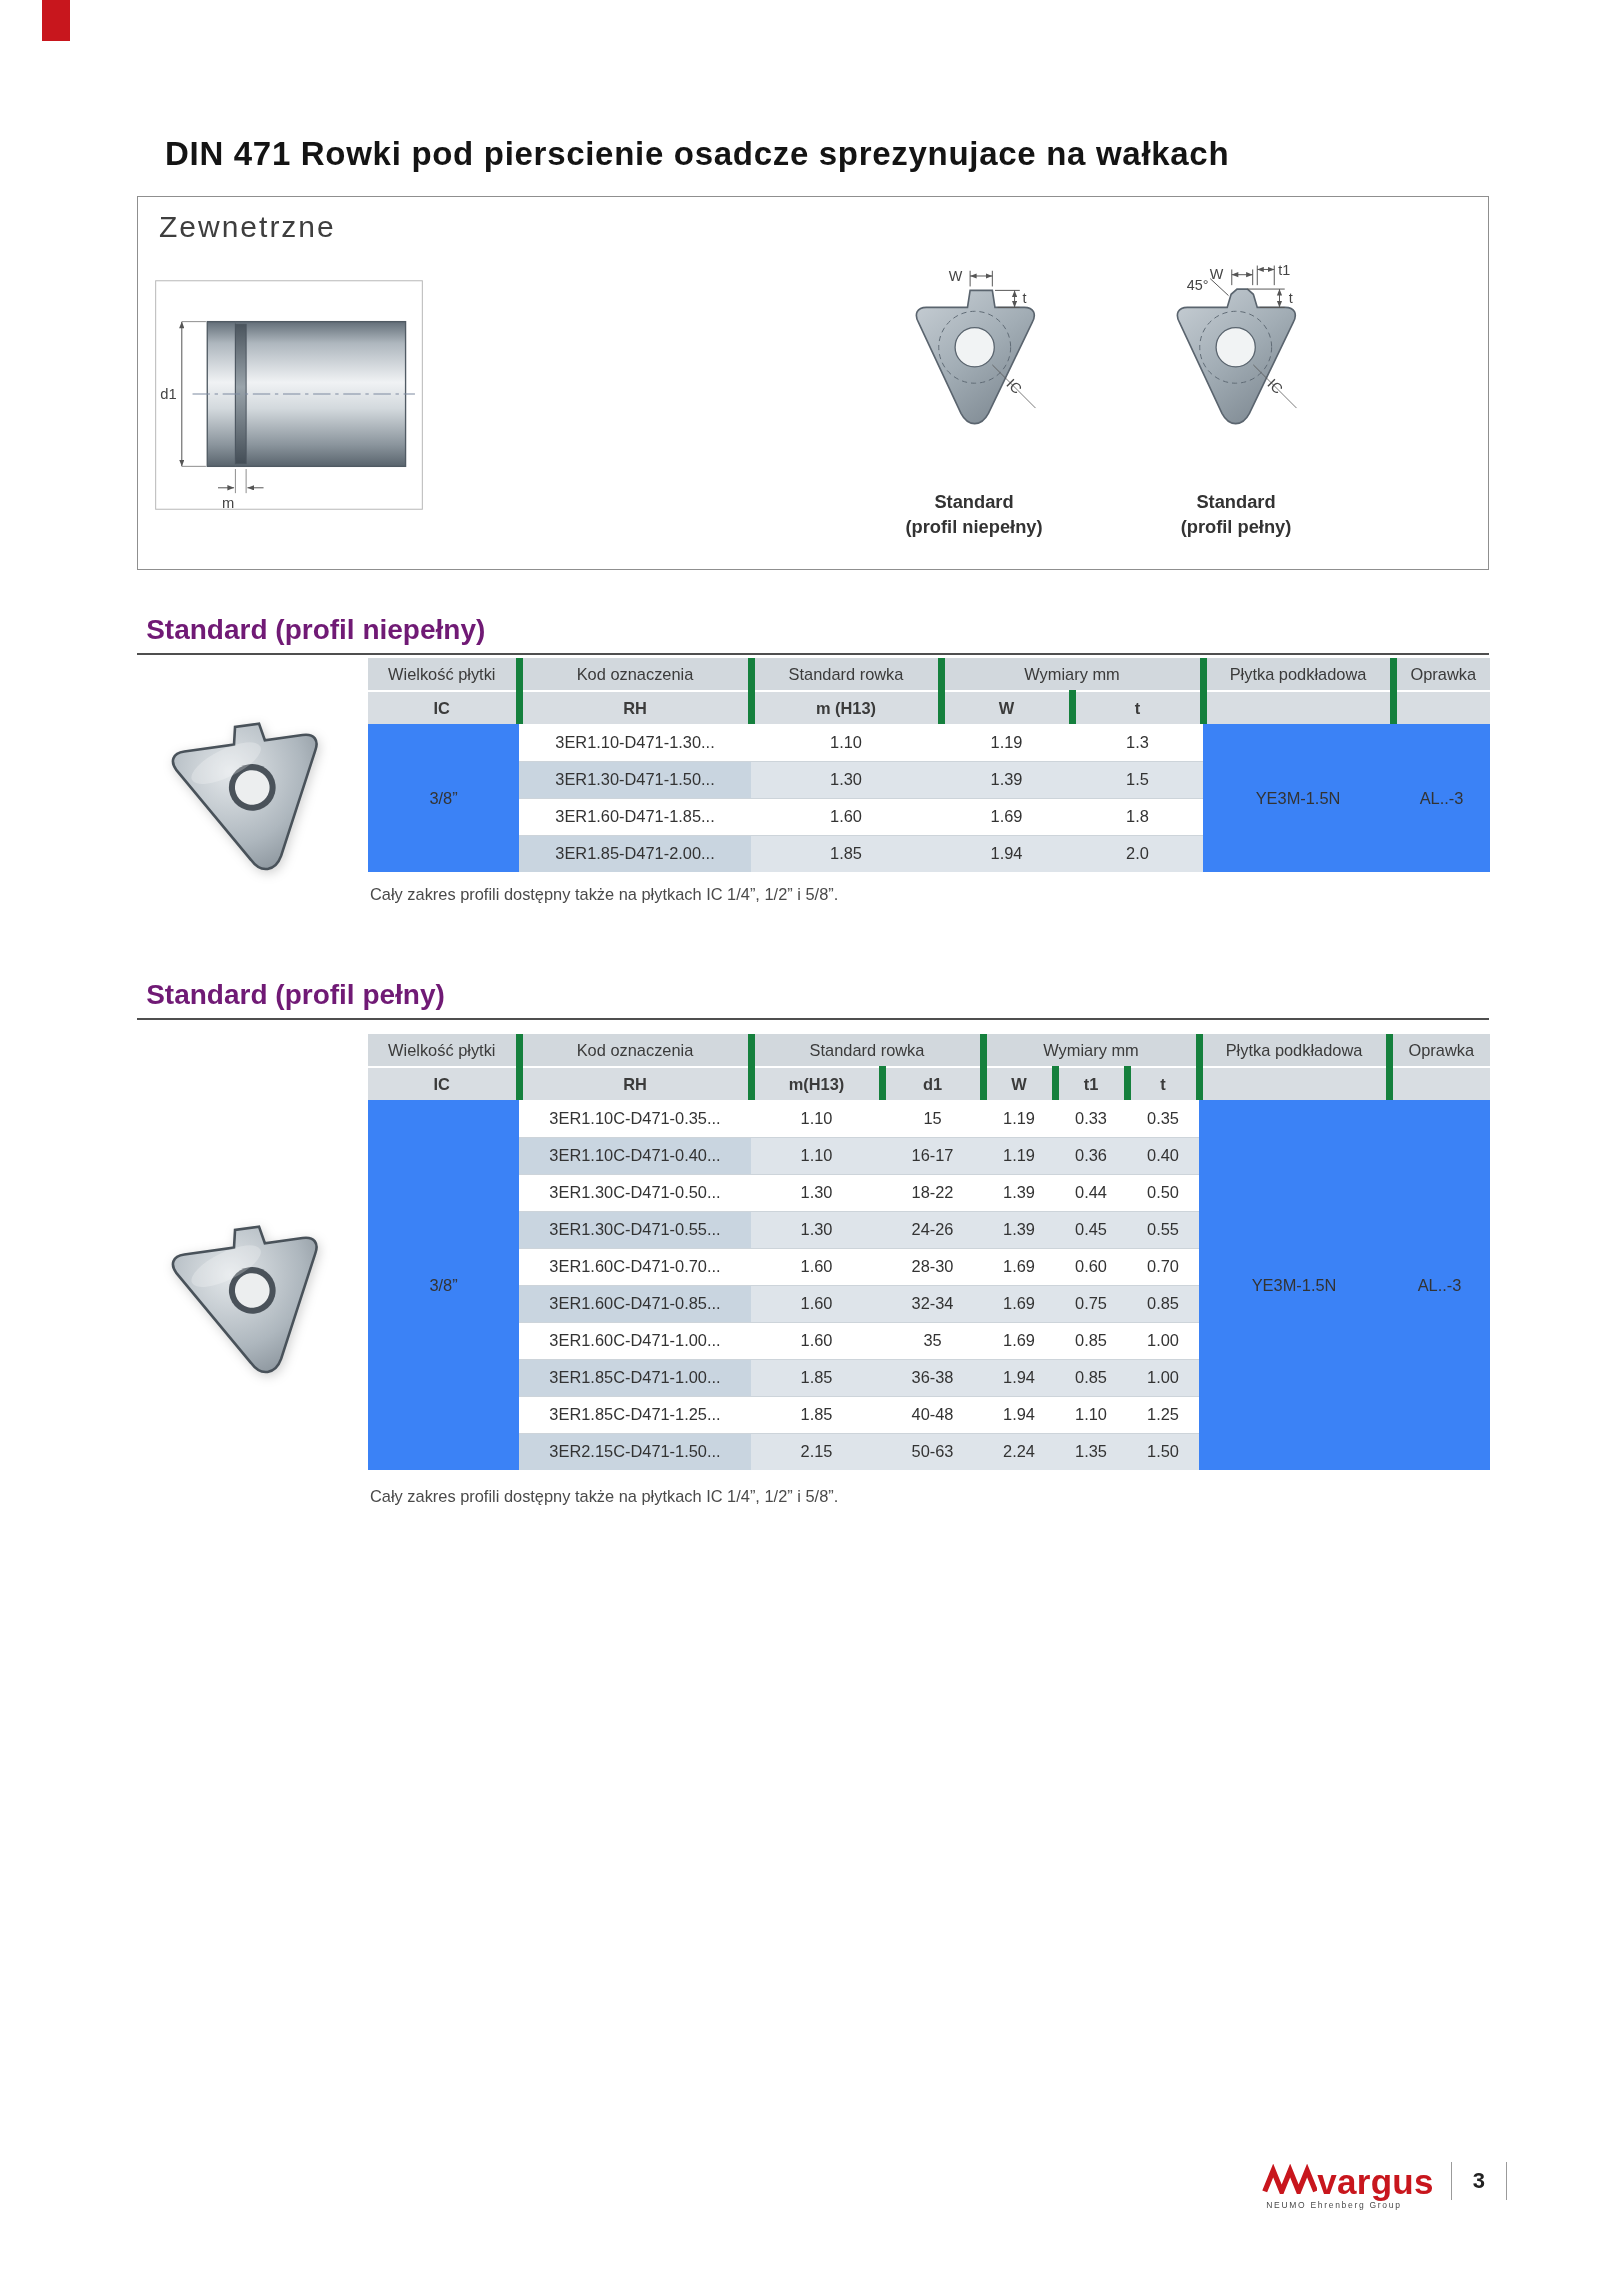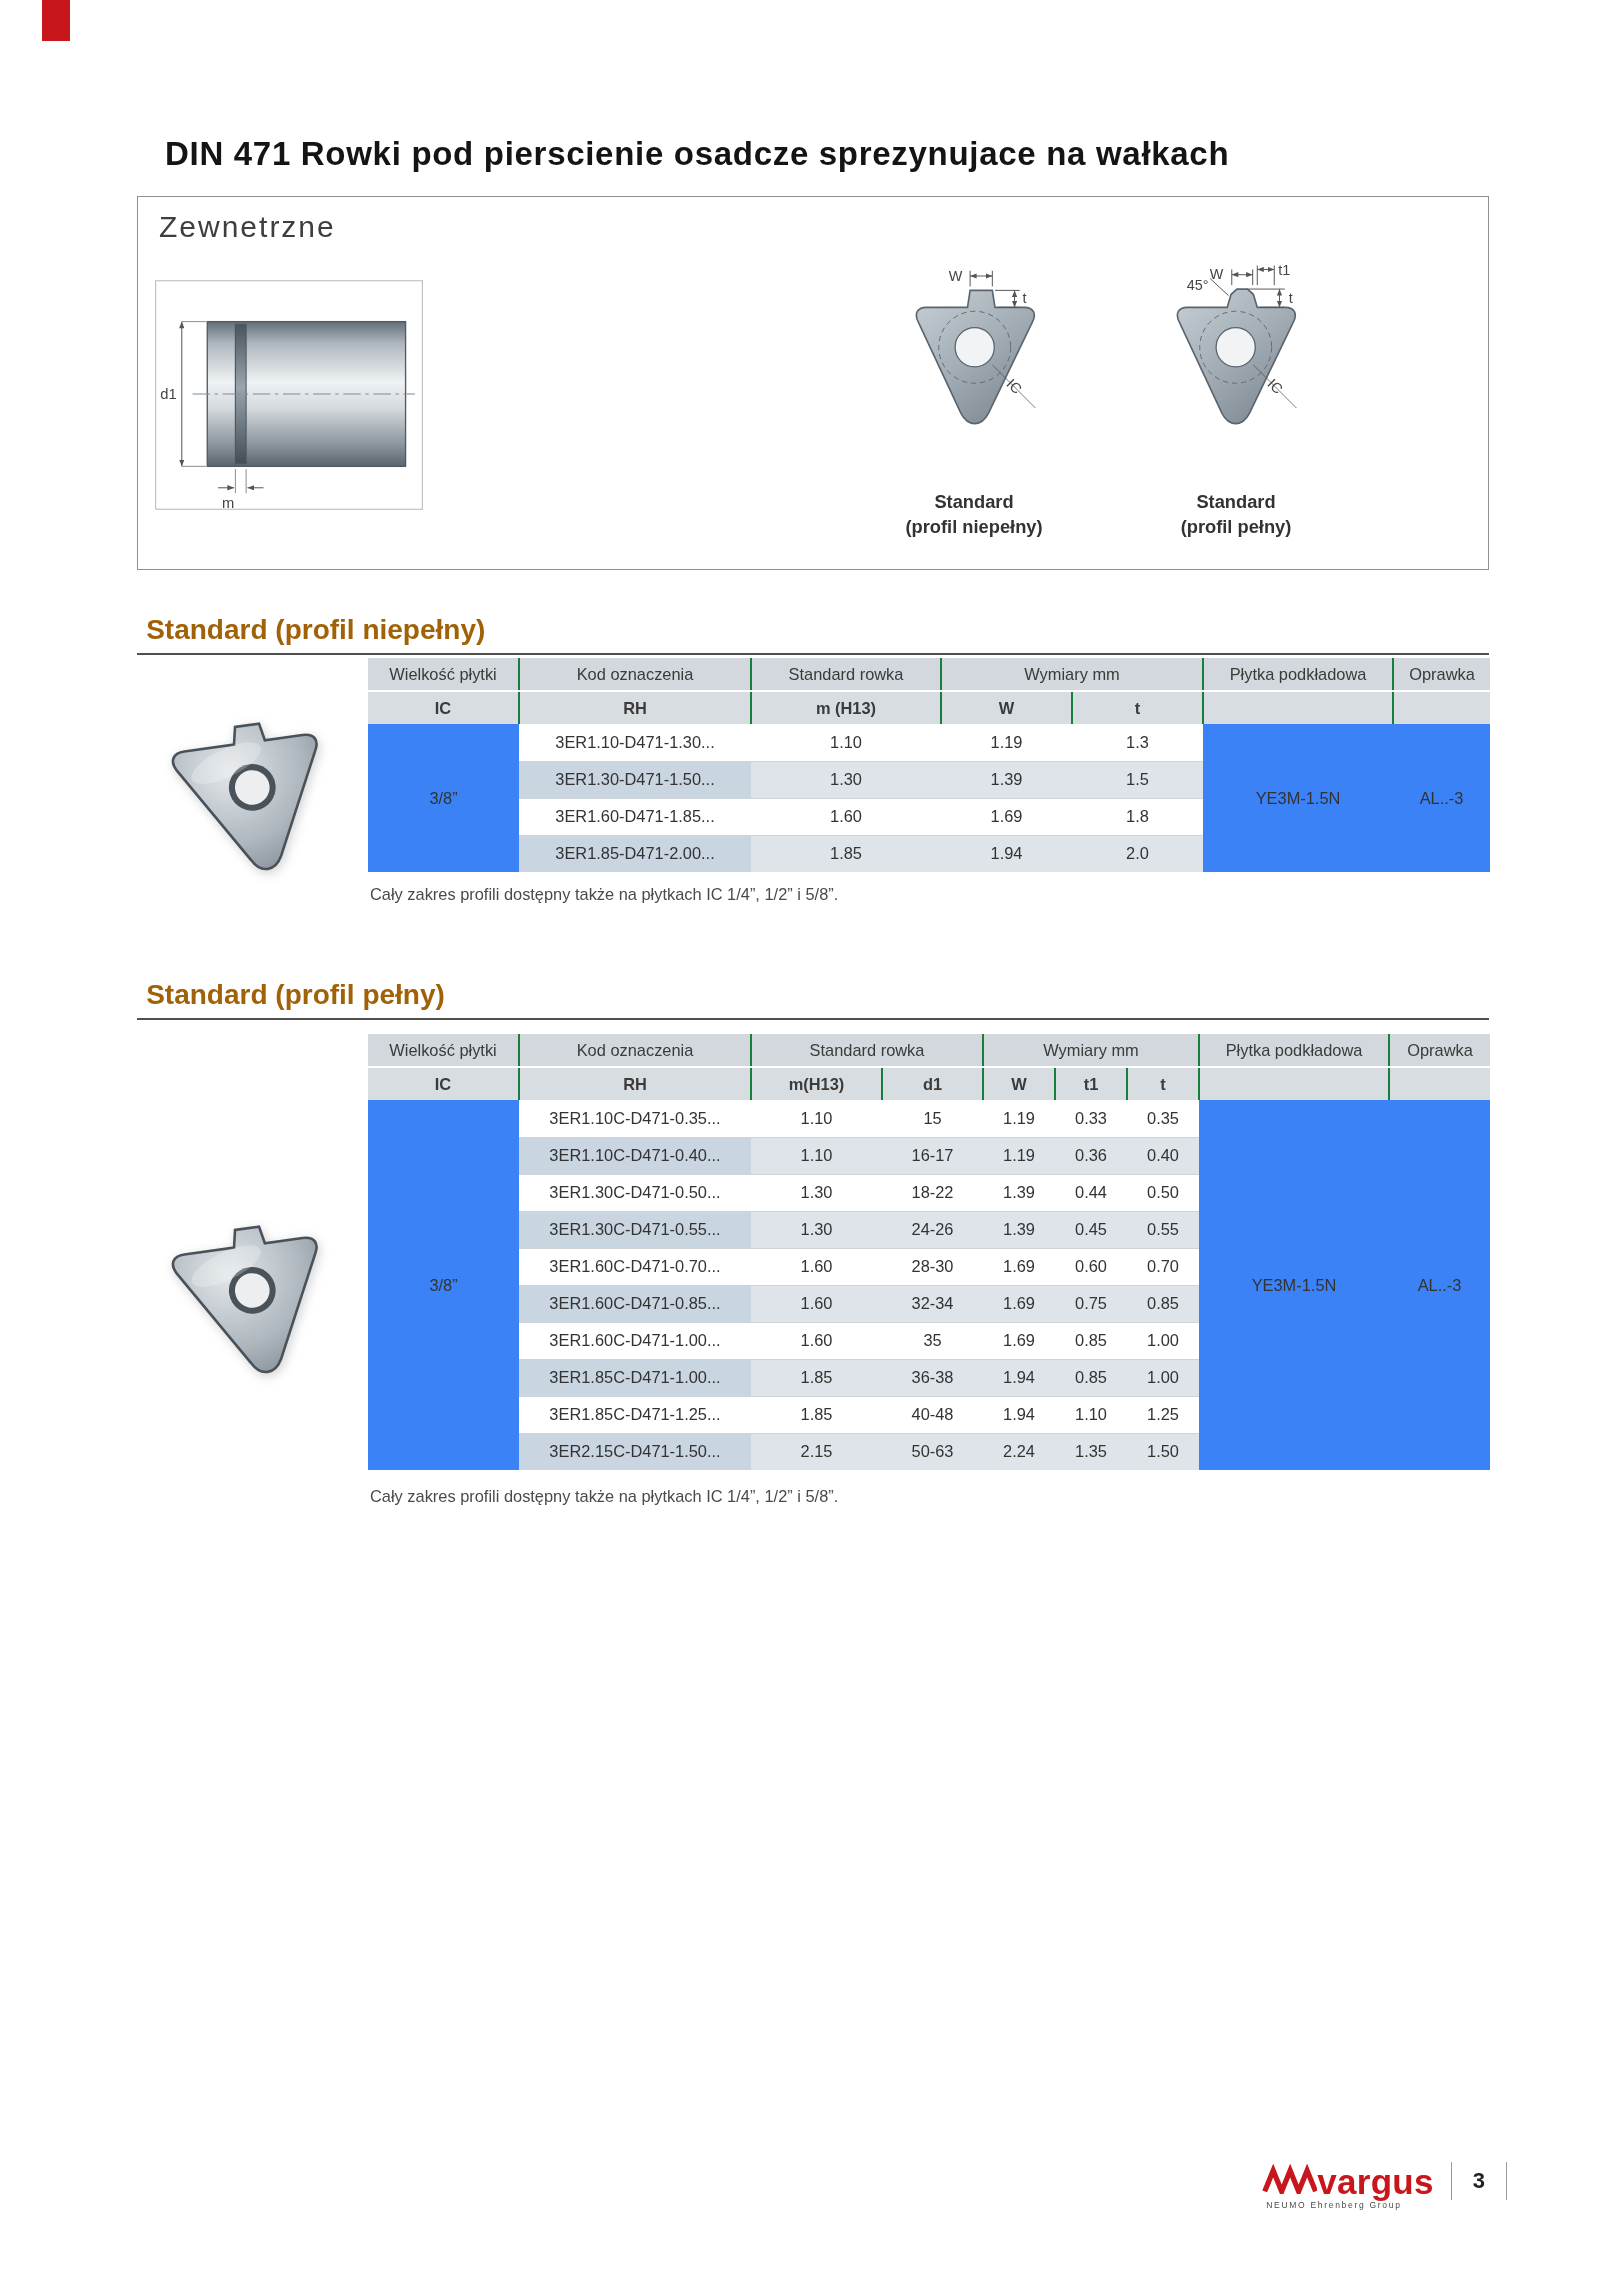--- a/index.html
+++ b/index.html
@@ -13,28 +13,28 @@
   .box-label{position:absolute;left:21px;top:13px;font-size:30px;letter-spacing:2px;color:#3e3e3e;}
   .shaft-svg{position:absolute;left:17px;top:83px;}
   .insert-svg{position:absolute;}
   .i1{left:730px;top:62px;}
   .i2{left:991px;top:62px;}
   .caption{position:absolute;width:262px;text-align:center;font-size:18.3px;font-weight:bold;color:#333;line-height:1.35;}
   .c1{left:705px;top:293px;}
   .c2{left:967px;top:293px;}
 
   .section-head{position:absolute;left:137px;width:1352px;border-bottom:2px solid #4f4f4f;padding:0 0 6.5px 9.2px;}
-  .section-head h2{font-size:28px;font-weight:bold;color:#a16207;}
+  .section-head h2{font-size:28px;font-weight:bold;color:#701a75;}
   .sh1{top:614px;}
   .sh2{top:979px;}
 
   .spec-table{position:absolute;left:368px;border-collapse:collapse;table-layout:fixed;font-size:16.4px;}
   .t1{top:658px;width:1122px;}
   .t2{top:1034px;width:1122px;}
-  .spec-table th{height:33px;background:#d2d8dd;font-weight:normal;color:#3b3b3b;border-left:2px solid #15803d;border-bottom:2px solid #fff;text-align:center;font-size:16.4px;}
+  .spec-table th{height:33px;background:#d2d8dd;font-weight:normal;color:#3b3b3b;border-left:7px solid #15803d;border-bottom:2px solid #fff;text-align:center;font-size:16.4px;}
   .spec-table th:first-child{border-left:none;}
   .spec-table .shead th{background:#d8dde2;font-weight:bold;border-bottom:none;}
   .spec-table td{height:37px;text-align:center;color:#333;background:#fff;border-bottom:1.3px solid #cdd4da;}
   .spec-table tr.alt .num-cell{background:#dee4ea;}
   .spec-table tr.alt .code-cell{background:#c9d5e0;}
   .spec-table .span-cell{border-bottom:none;background:#3b82f6;}
   .spec-table tbody tr:last-child td{border-bottom:none;}
 
   .table-note{position:absolute;left:370px;font-size:16.4px;color:#4a4a4a;}
   .n1{top:885px;}

